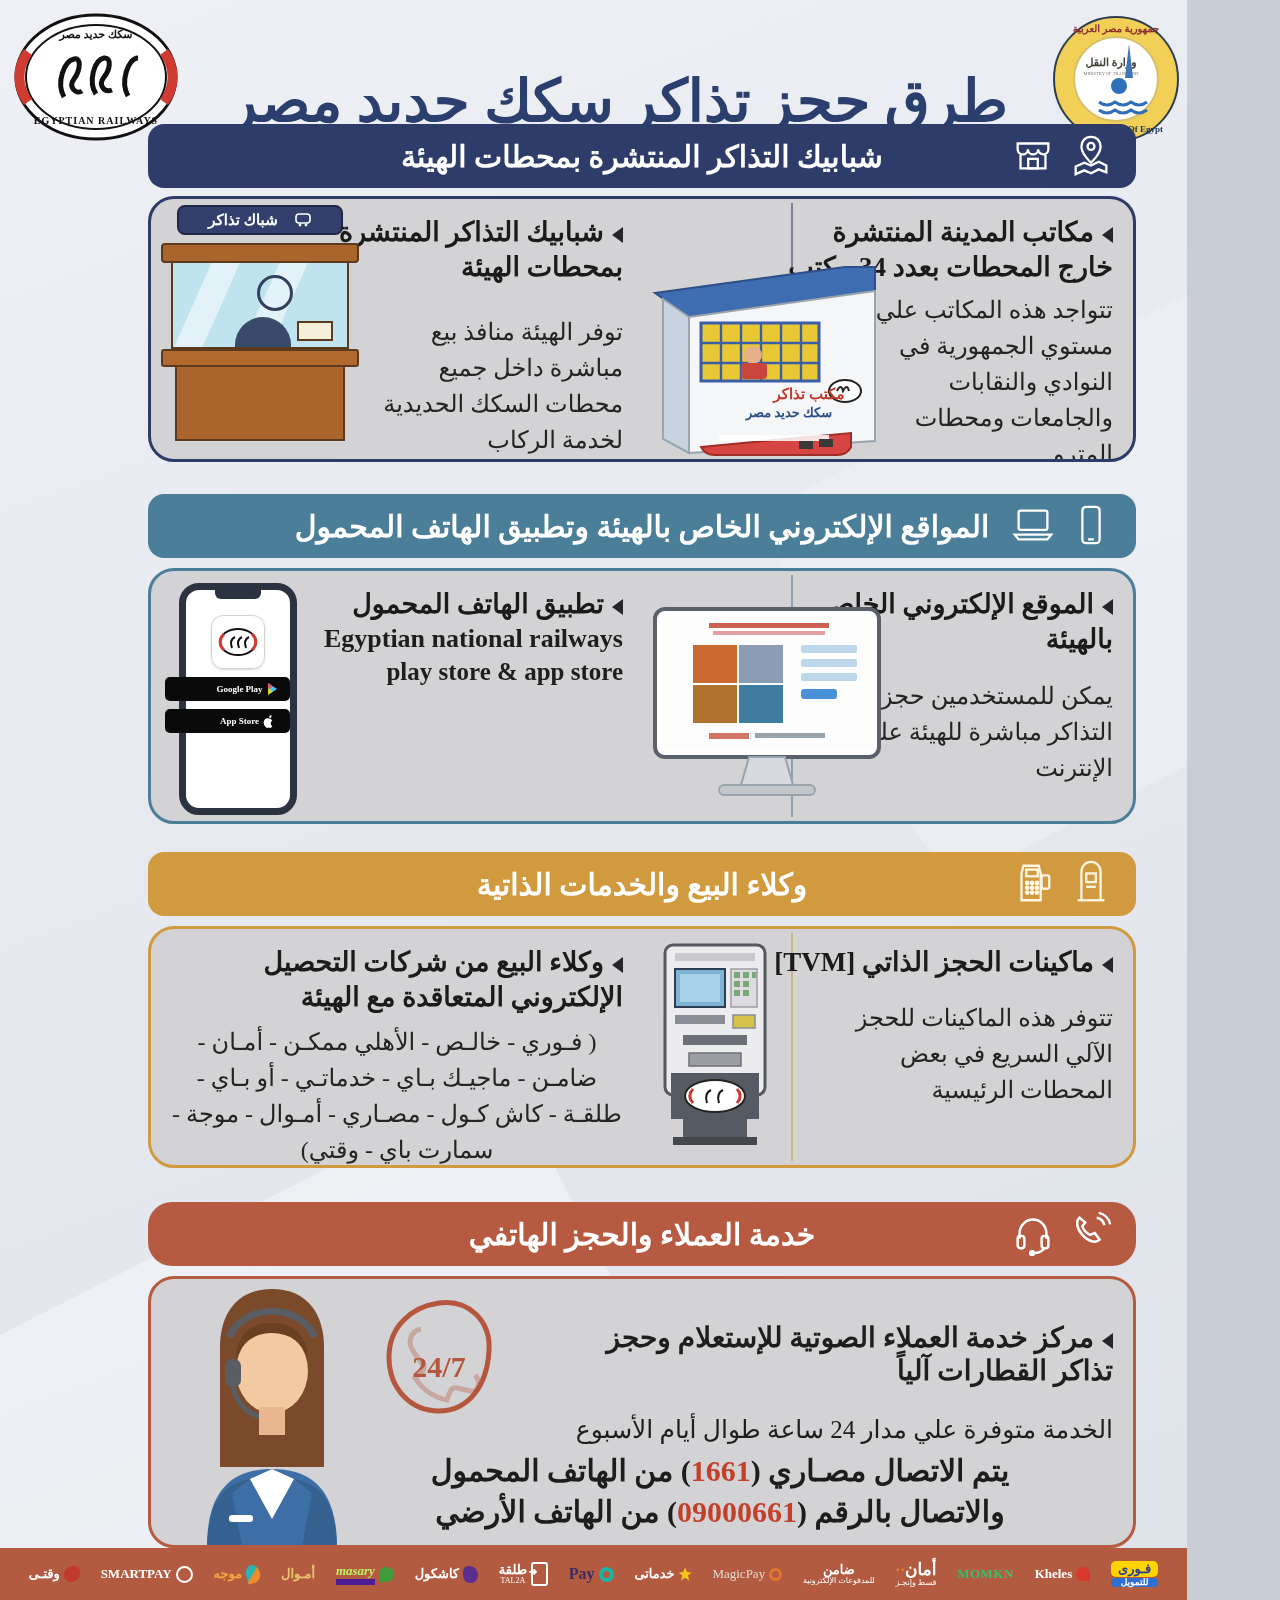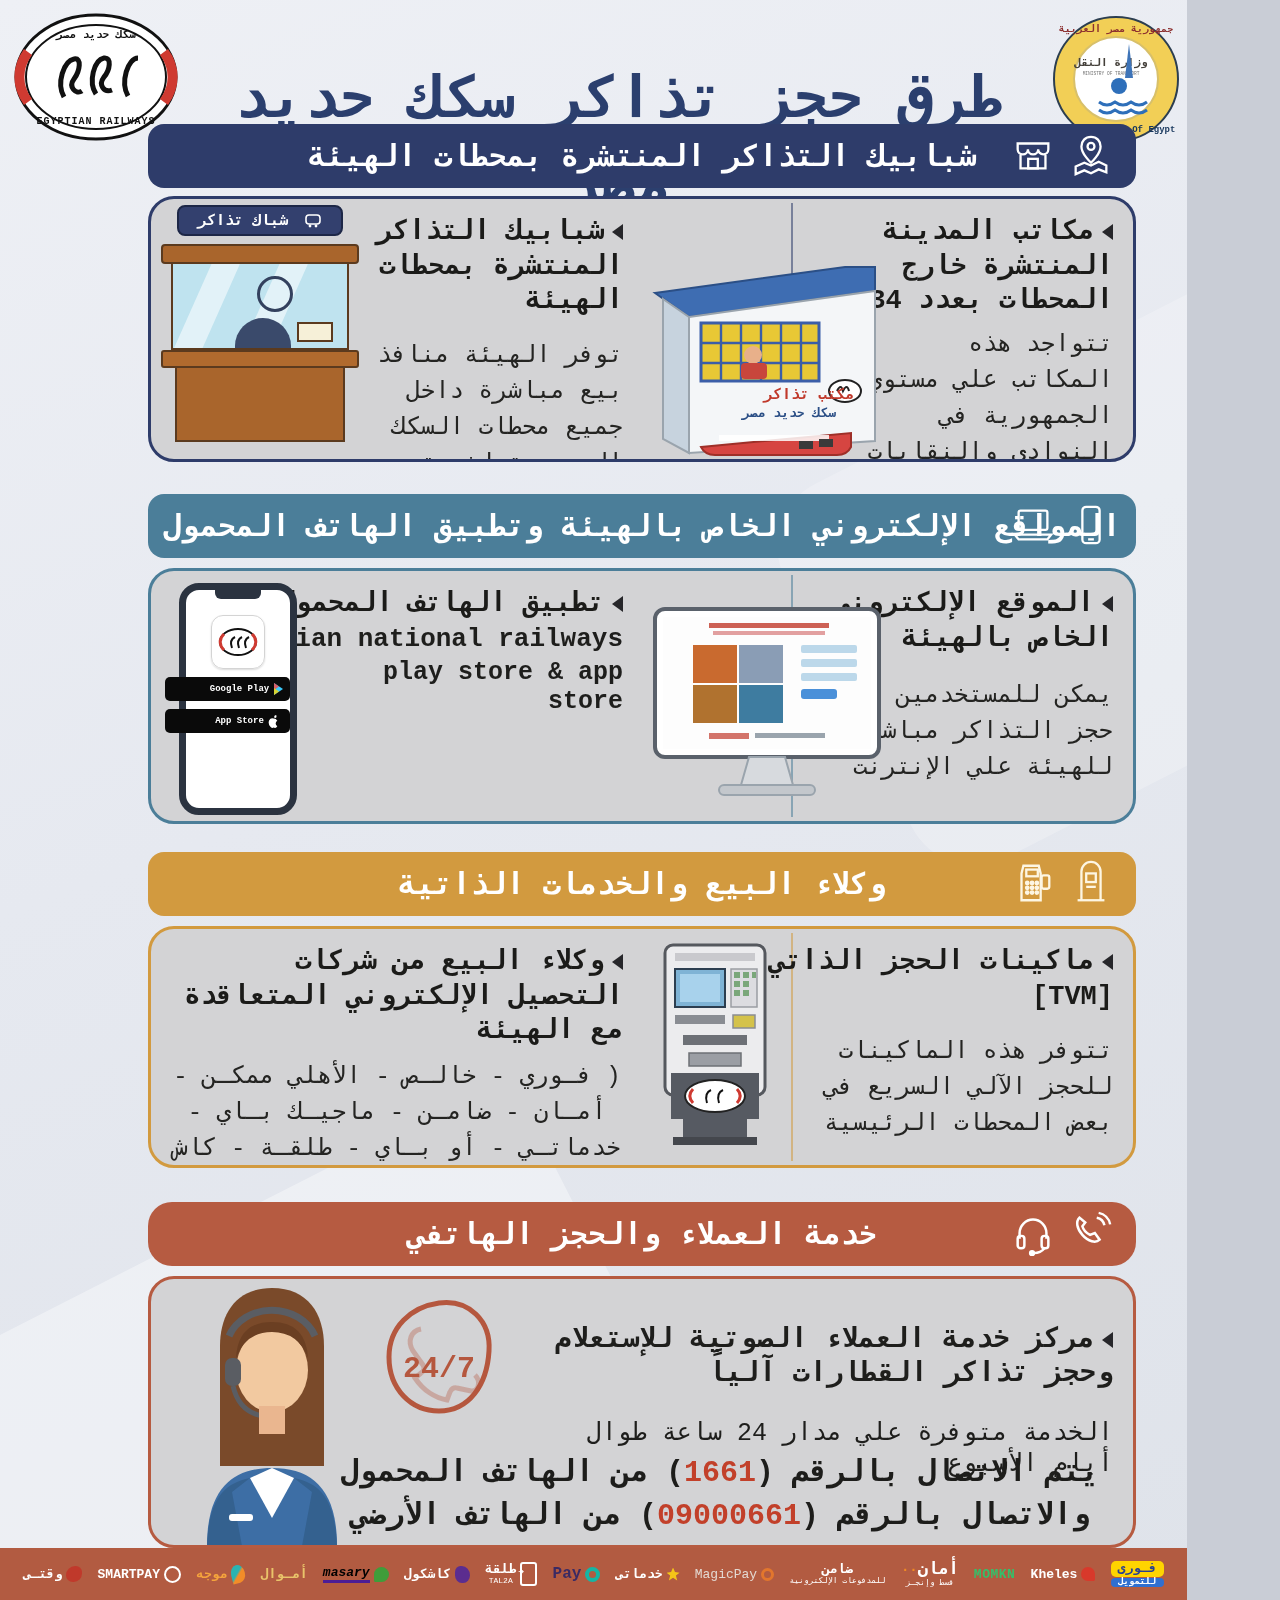--- a/index.html
+++ b/index.html
@@ -1,19 +1,19 @@
 <!DOCTYPE html>
 <html><head>
 <meta charset="utf-8">
 <style>
   html,body { margin:0; padding:0; background:#c9cdd6; }
   .page {
     position:relative; width:1187px; height:1600px; overflow:hidden;
     background:linear-gradient(160deg,#eef0f5 0%,#e6e9f0 45%,#dfe3ea 100%);
-    font-family:Liberation Mono, monospace; color:#1e1e1c;
+    font-family:Liberation Serif, serif; color:#1e1e1c;
   }
   .deco { position:absolute; background:rgba(255,255,255,.38); border-radius:70px; }
   .deco.d1 { width:980px; height:520px; bottom:-190px; left:-300px; transform:rotate(-27deg); }
   .deco.d2 { width:760px; height:420px; top:320px; right:-380px; transform:rotate(-27deg); background:rgba(255,255,255,.22); }
 
   
   .page-title {
     position:absolute; top:20px; left:210px; right:160px; height:86px;
     line-height:86px; text-align:center; direction:rtl;
     font-size:58px; font-weight:bold; color:#2b3f6e; letter-spacing:-1px;
@@ -49,21 +49,21 @@
   .card.c2 { border:3px solid #4b7e99; top:568px; height:256px; }
   .card.c3 { border:3px solid #d29a3f; top:926px; height:242px; }
   .card.c4 { border:3px solid #b65b41; top:1276px; height:272px; }
   .c1 .divider { background:#2e3c6a; }
   .c2 .divider { background:#4b7e99; }
   .c3 .divider { background:#d29a3f; }
   .bar.b1 { top:124px; } .bar.b2 { top:494px; } .bar.b3 { top:852px; } .bar.b4 { top:1202px; }
 
   
   .c1r h3 { max-width:340px; } .c1r .body { max-width:255px; margin-top:8px; }
-  .c1l h3 { max-width:340px; } .c1l .body { max-width:250px; margin-top:19px; }
+  .c1l h3 { max-width:340px; } .c1l .body { max-width:250px; margin-top:30px; }
   .c2r h3 { max-width:300px; } .c2r .body { max-width:262px; margin-top:22px; }
   .c2l h3 { max-width:430px; } .c2l .body { max-width:300px; margin-top:10px; }
   .c2l .sub-en { font-size:26px; font-weight:bold; direction:ltr; text-align:right; margin:2px 0 0; }
   .c2l .body-en { font-size:25px; font-weight:bold; direction:ltr; text-align:right; margin:4px 0 0; max-width:300px; }
   .c3r h3 { max-width:380px; } .c3r .body { max-width:310px; margin-top:20px; }
   .c3l h3 { max-width:440px; } .c3l .body { max-width:456px; margin-top:10px; text-align:center; font-size:24px; }
 
   
   .illus { position:absolute; }
   .kiosk-il { left:8px; top:52px; }
@@ -103,21 +103,21 @@
   .fl { display:flex; align-items:center; gap:4px; color:#fff; font-weight:bold; font-size:13px; direction:rtl; }
   .fl .lab { white-space:nowrap; }
   .fl .stack { display:flex; flex-direction:column; line-height:1.05; text-align:center; }
   .fl .sub { font-size:8px; font-weight:normal; }
   .ic { display:inline-block; }
   .ic-waqty { width:16px; height:16px; background:#c0392b; border-radius:60% 40% 55% 45%; }
   .ic-smartpay { width:13px; height:13px; border:2px solid #fff; border-radius:50%; }
   .ic-mogha { width:14px; height:18px; background:linear-gradient(135deg,#2bb3b1 45%,#f28c28 55%); border-radius:50% 50% 50% 0; transform:rotate(-15deg); }
   .fl-mogha .lab { color:#f5a43c; }
   .ic-masary { width:15px; height:15px; background:#3f9d3a; border-radius:50% 50% 50% 10%; }
-  .fl-masary .lab { color:#000000; border-bottom:3px solid #4c1d95; font-style:italic; direction:ltr; }
+  .fl-masary .lab { color:#bef264; border-bottom:6px solid #4c1d95; font-style:italic; direction:ltr; }
   .ic-kashkol { width:15px; height:17px; background:#5b2d8f; border-radius:40% 60% 50% 50%; }
   .ic-tal2a { width:13px; height:20px; border:2px solid #fff; border-radius:3px; position:relative; }
   .ic-tal2a::after { content:"➔"; position:absolute; left:-4px; top:2px; font-size:10px; color:#fff; }
   .ic-opay { width:15px; height:15px; border:4px solid #16b5a3; border-radius:50%; box-sizing:border-box; }
   .fl-opay .lab { color:#3b2a63; font-size:16px; direction:ltr; }
   .ic-khadamaty { width:13px; height:13px; background:#f5c518; clip-path:polygon(50% 0,65% 35%,100% 40%,72% 62%,82% 100%,50% 78%,18% 100%,28% 62%,0 40%,35% 35%); }
   .fl-magicpay .lab { color:#e3d9d2; direction:ltr; font-weight:normal; }
   .ic-magicpay { width:13px; height:13px; border:3px solid #e2762d; border-radius:50%; box-sizing:border-box; }
   .fl-amwal .lab { color:#e9c46a; }
   .fl-damen .lab { color:#fff; }
@@ -424,21 +424,21 @@
           <rect x="82" y="128" width="26" height="28" fill="#eab68f"></rect>
           <path d="M30 268 c0-58 26-78 65-78 c39 0 65 20 65 78 z" fill="#3d6ea5"></path>
           <path d="M95 190 l-22 10 22 40 22-40 z" fill="#ffffff"></path>
           <path d="M73 200 l-18 14 10 54 h-35 c2-44 14-62 43-68 z" fill="#34618f"></path>
           <path d="M117 200 l18 14 -10 54 h35 c-2-44-14-62-43-68 z" fill="#34618f"></path>
           <rect x="52" y="236" width="24" height="7" rx="3" fill="#ffffff"></rect>
         </svg>
       </div>
 
       <div class="calls">
-        <p><span>يتم الاتصال بالرقم (</span><span class="num">1661</span><span>) من الهاتف المحمول</span></p>
+        <p><span>يتم الاتصال مصـاري (</span><span class="num">1661</span><span>) من الهاتف المحمول</span></p>
         <p><span>والاتصال بالرقم (</span><span class="num">09000661</span><span>) من الهاتف الأرضي</span></p>
       </div>
     </div>
   </div>
 
   <div class="footer">
     <div class="fl fl-waqty">
         <span class="ic ic-waqty"></span>
         <span class="lab">وقتـى</span>
       </div>

